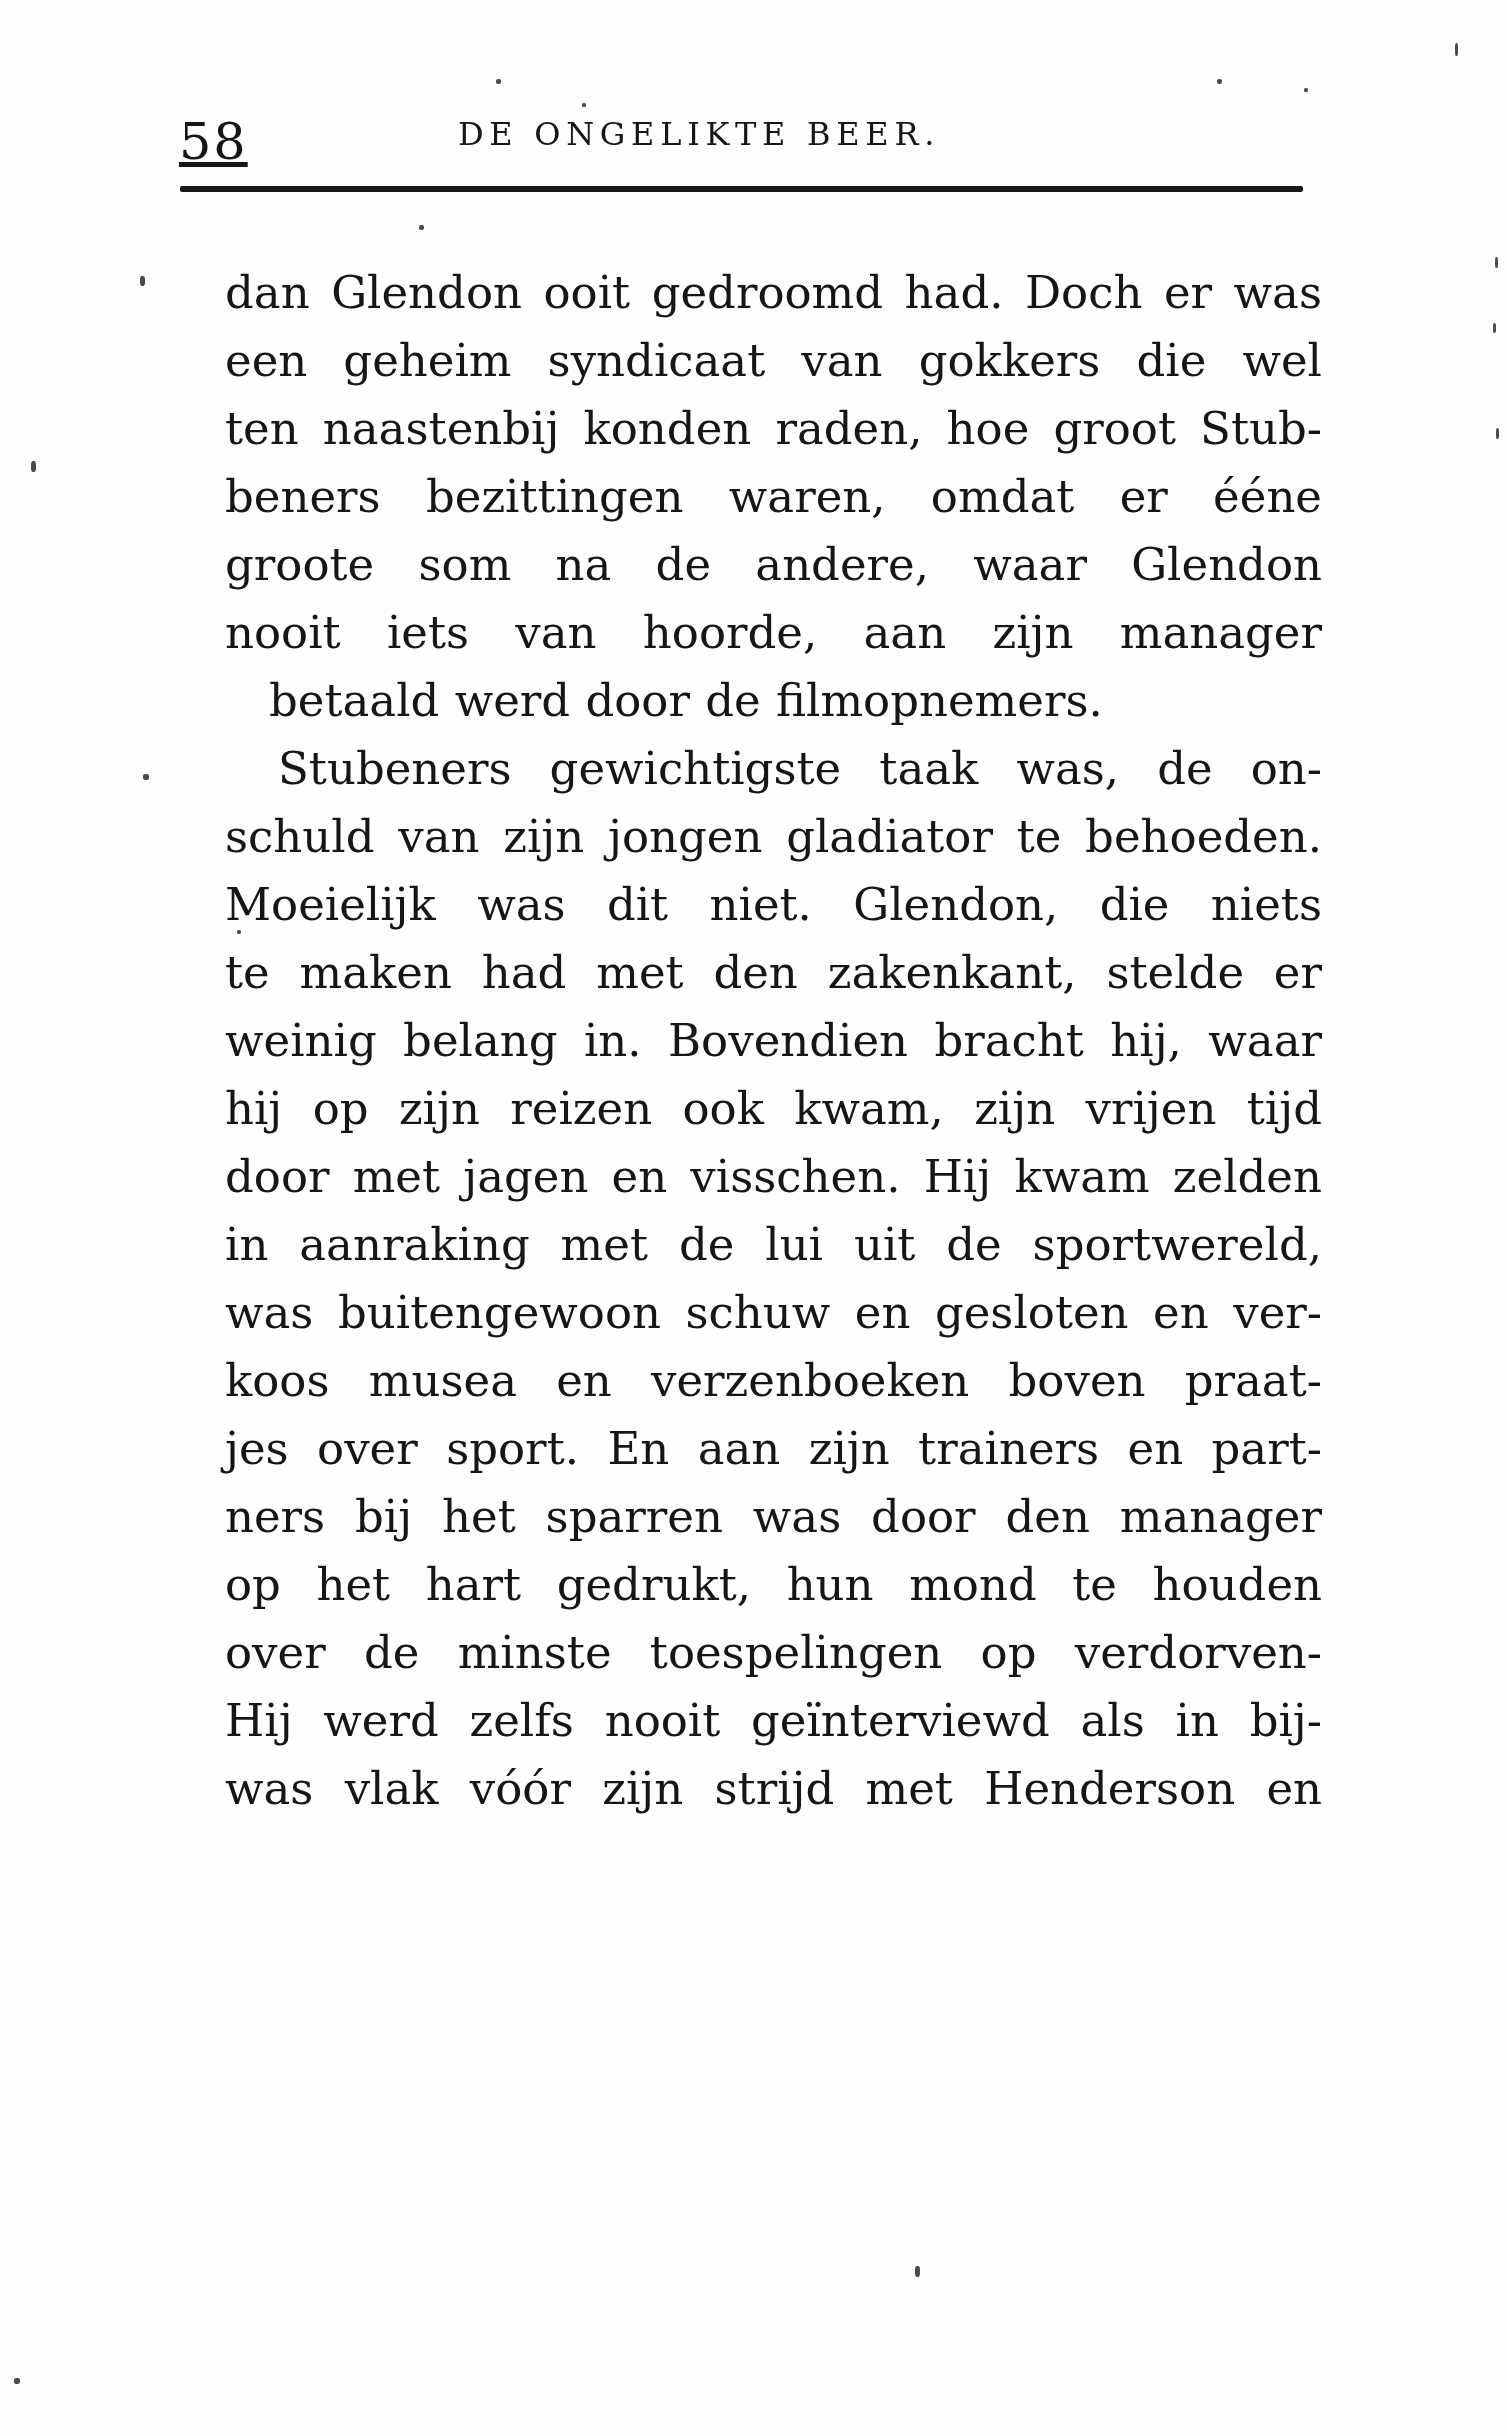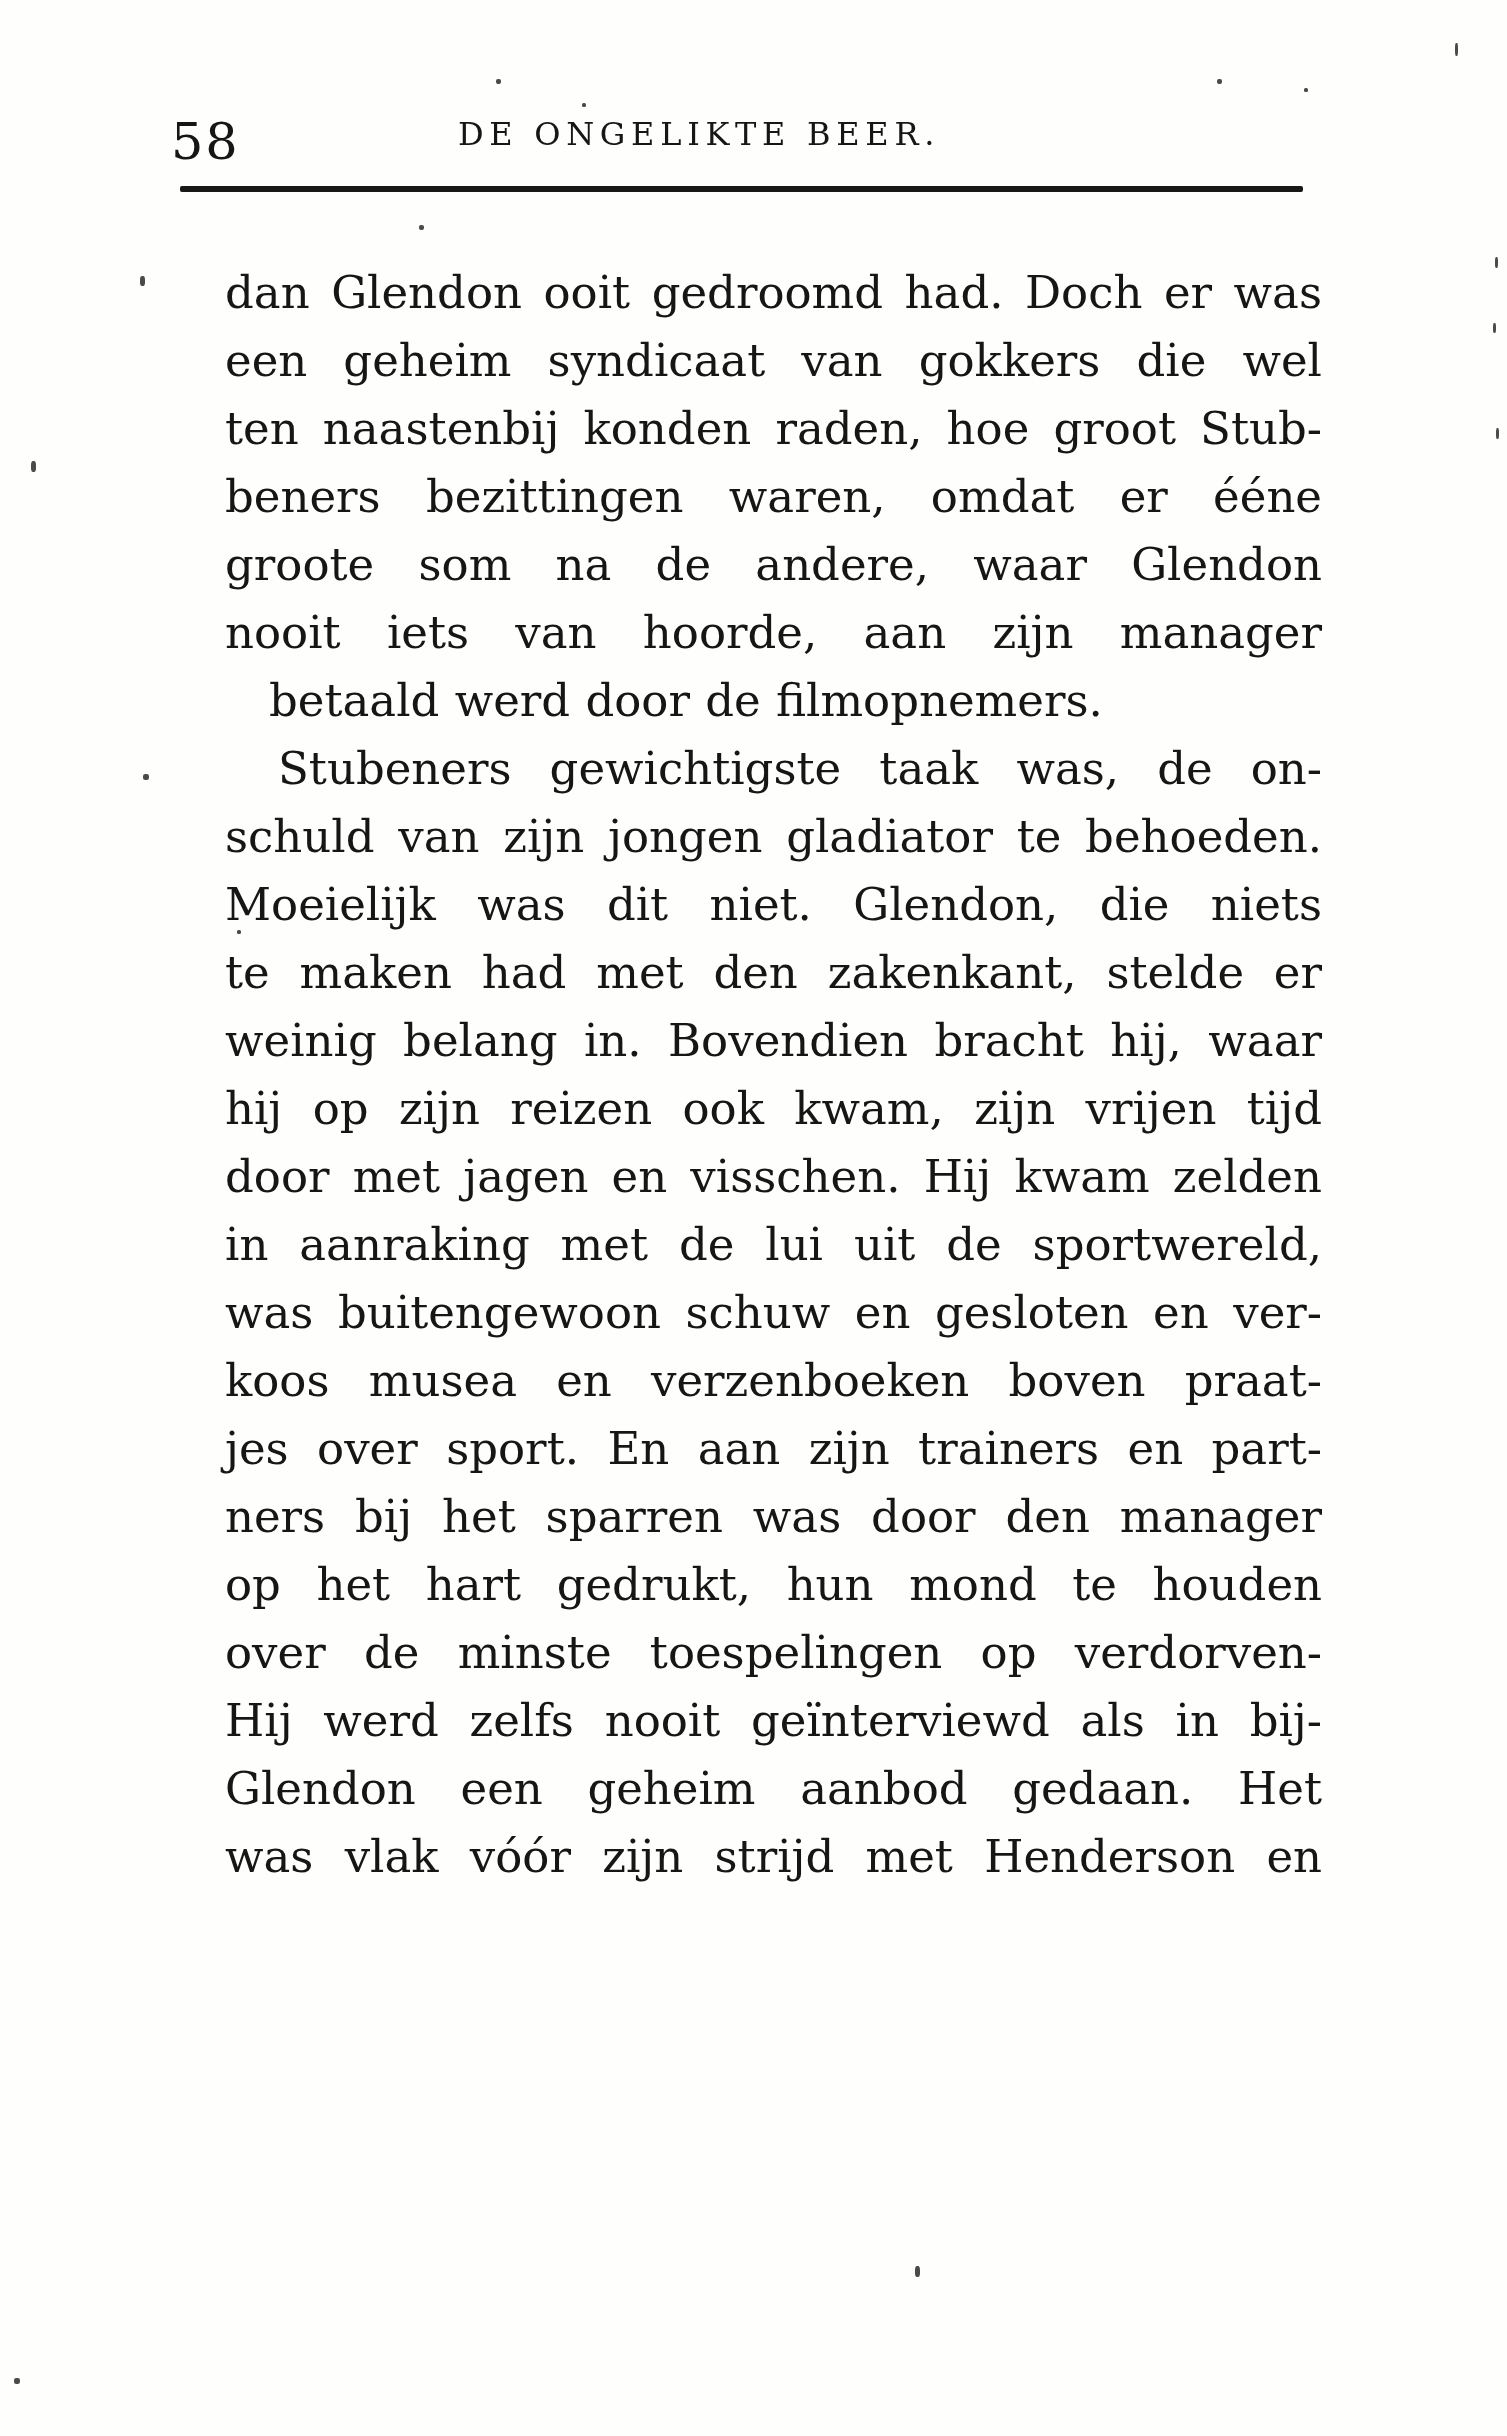--- a/index.html
+++ b/index.html
@@ -11,24 +11,25 @@
     position: relative;
     width: 1508px;
     height: 2437px;
     background: #fefefd;
     overflow: hidden;
     font-family: "DejaVu Serif", "Liberation Serif", serif;
     color: #161616;
   }
   .page-number {
     position: absolute;
-    left: 171px;
+    left: 179px;
     top: 112px;
     font-size: 51px;
     letter-spacing: 1.9px;
+    text-decoration: underline;
   }
   .header-title {
     position: absolute;
     left: 333px;
     top: 115px;
     width: 732px;
     text-align: center;
     font-size: 32px;
     letter-spacing: 5.7px;
     white-space: nowrap;
@@ -97,21 +98,20 @@
       <div class="line ">hij op zijn reizen ook kwam, zijn vrijen tijd</div>
       <div class="line ">door met jagen en visschen. Hij kwam zelden</div>
       <div class="line ">in aanraking met de lui uit de sportwereld,</div>
       <div class="line ">was buitengewoon schuw en gesloten en ver-</div>
       <div class="line ">koos musea en verzenboeken boven praat-</div>
       <div class="line ">jes over sport. En aan zijn trainers en part-</div>
       <div class="line ">ners bij het sparren was door den manager</div>
       <div class="line ">op het hart gedrukt, hun mond te houden</div>
       <div class="line ">over de minste toespelingen op verdorven-</div>
       <div class="line ">Hij werd zelfs nooit geïnterviewd als in bij-</div>
-      <div class="line ">Glendon een geheim aanbod gedaan. Het</div>
       <div class="line ">was vlak vóór zijn strijd met Henderson en</div>
     </div>
 
   <div>
       <span class="speck" style="left: 496px; top: 79px; width: 4.8px; height: 4.8px;"></span>
       <span class="speck" style="left: 582px; top: 103px; width: 3.8px; height: 3.8px;"></span>
       <span class="speck" style="left: 1217px; top: 79px; width: 4.8px; height: 4.8px;"></span>
       <span class="speck" style="left: 1304px; top: 88px; width: 3.8px; height: 3.8px;"></span>
       <span class="speck" style="left: 1455px; top: 43px; width: 2.9px; height: 13.3px;"></span>
       <span class="speck" style="left: 140px; top: 276px; width: 4.8px; height: 9.5px;"></span>

